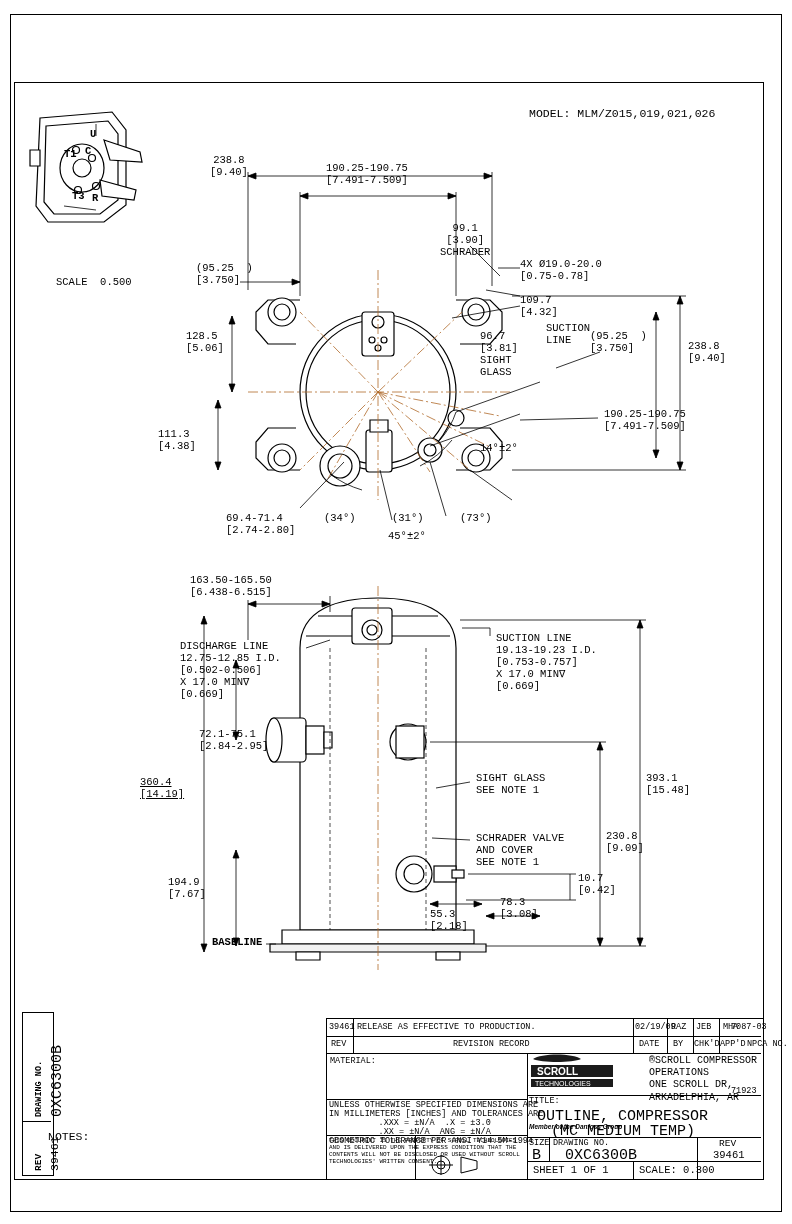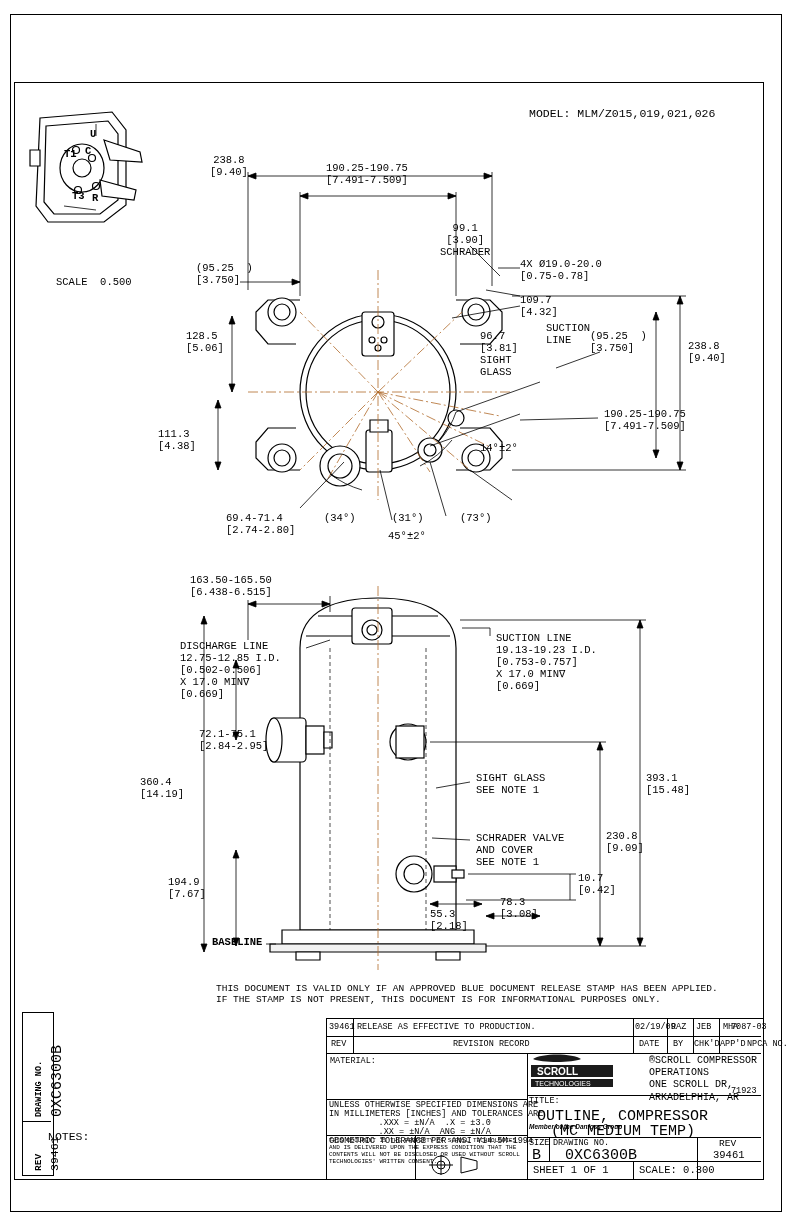--- a/index.html
+++ b/index.html
@@ -311,43 +311,41 @@
 [0.502-0.506]
 X 17.0 MIN∇
 [0.669]</div>
   <div class="t s10" style="left:496px;top:632px;">SUCTION LINE
 19.13-19.23 I.D.
 [0.753-0.757]
 X 17.0 MIN∇
 [0.669]</div>
   <div class="t s10" style="left:156px;top:728px;margin-left:43px;">72.1-75.1
 [2.84-2.95]</div>
-  <div class="t s10" style="left:140px;top:776px;">360.4
+  <div class="t s10" style="left:140px;top:776px;text-decoration:underline;">360.4
 [14.19]</div>
   <div class="t s10" style="left:168px;top:876px;">194.9
 [7.67]</div>
   <div class="t s10" style="left:476px;top:772px;">SIGHT GLASS
 SEE NOTE 1</div>
   <div class="t s10" style="left:476px;top:832px;">SCHRADER VALVE
 AND COVER
 SEE NOTE 1</div>
   <div class="t s10" style="left:646px;top:772px;">393.1
 [15.48]</div>
   <div class="t s10" style="left:606px;top:830px;">230.8
 [9.09]</div>
   <div class="t s10" style="left:578px;top:872px;">10.7
 [0.42]</div>
   <div class="t s10" style="left:500px;top:896px;">78.3
 [3.08]</div>
   <div class="t s10" style="left:430px;top:908px;">55.3
 [2.18]</div>
   <div class="t s10 b" style="left:212px;top:936px;">BASELINE</div>
 
-  <div class="t s9" style="left:216px;top:984px;">THIS DOCUMENT IS VALID ONLY IF AN APPROVED BLUE DOCUMENT RELEASE STAMP HAS BEEN APPLIED.
-IF THE STAMP IS NOT PRESENT, THIS DOCUMENT IS FOR INFORMATIONAL PURPOSES ONLY.</div>
 
   <div class="t s11" style="left:48px;top:1130px;">NOTES:</div>
 
   <div class="leftstrip">
     <div class="hline" style="left:0;top:108px;width:28px;"></div>
     <div class="t s8 b vert" style="left:12px;top:104px;">DRAWING NO.</div>
     <div class="t s14 vert" style="left:26px;top:104px;">0XC6300B</div>
     <div class="t s9 b vert" style="left:11px;top:158px;">REV</div>
     <div class="t s11 vert" style="left:25px;top:158px;">39461</div>
   </div>

